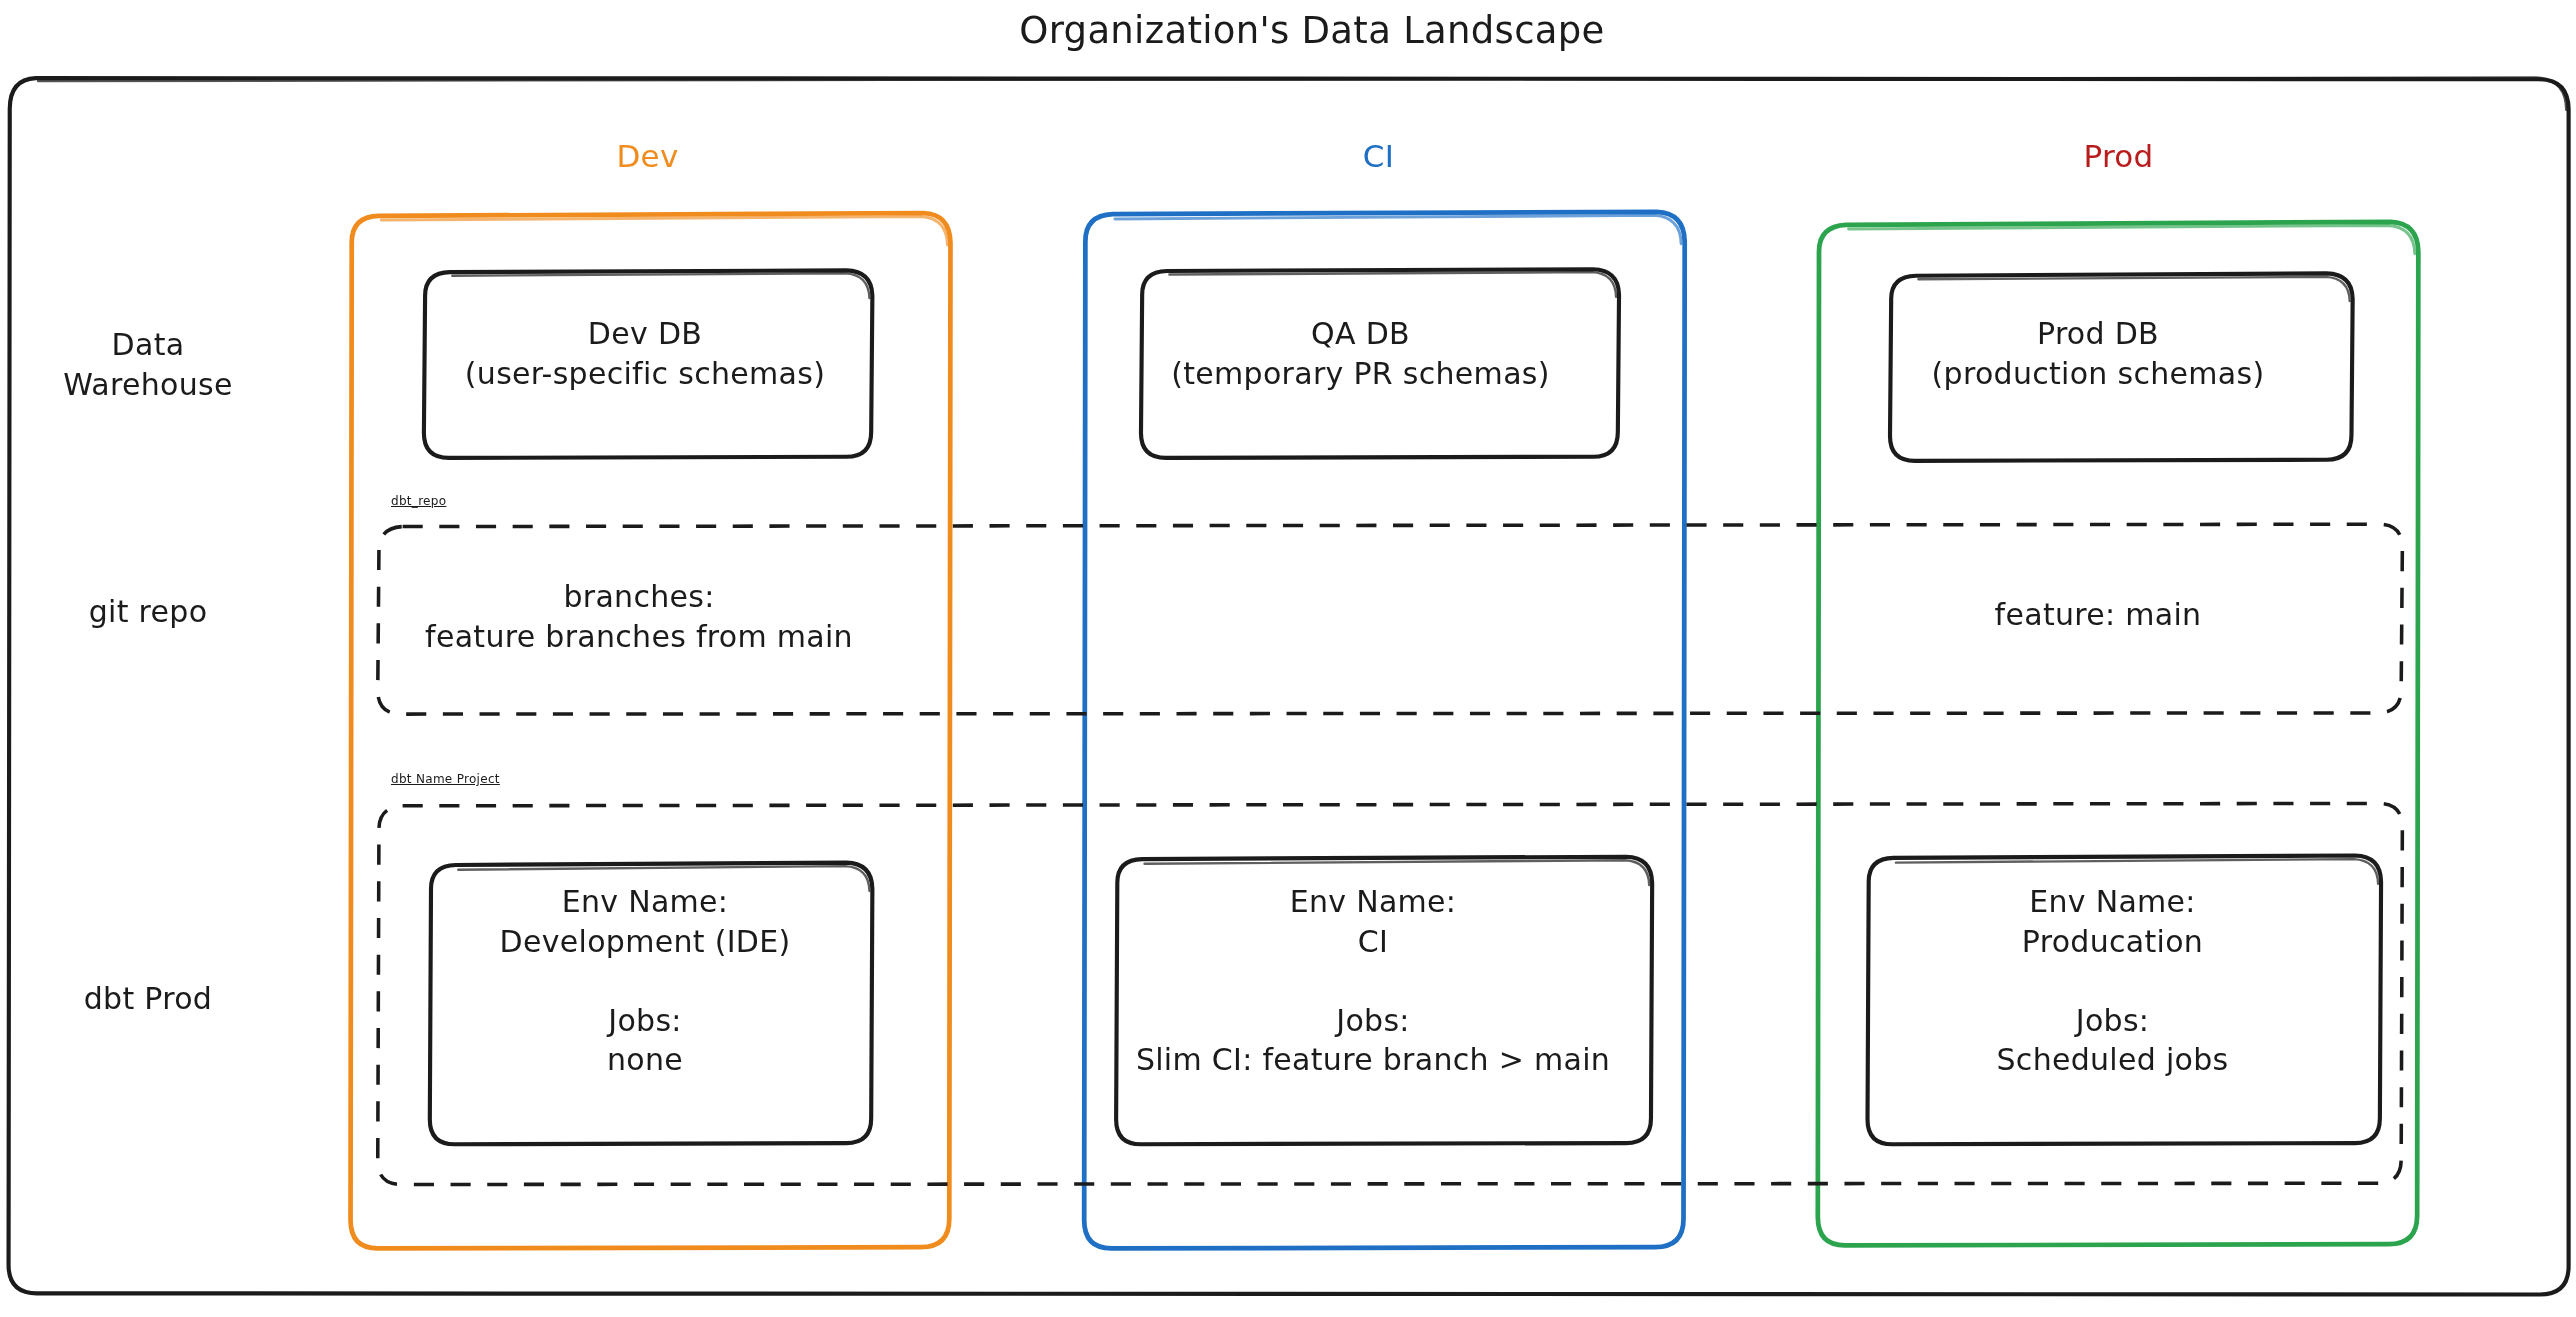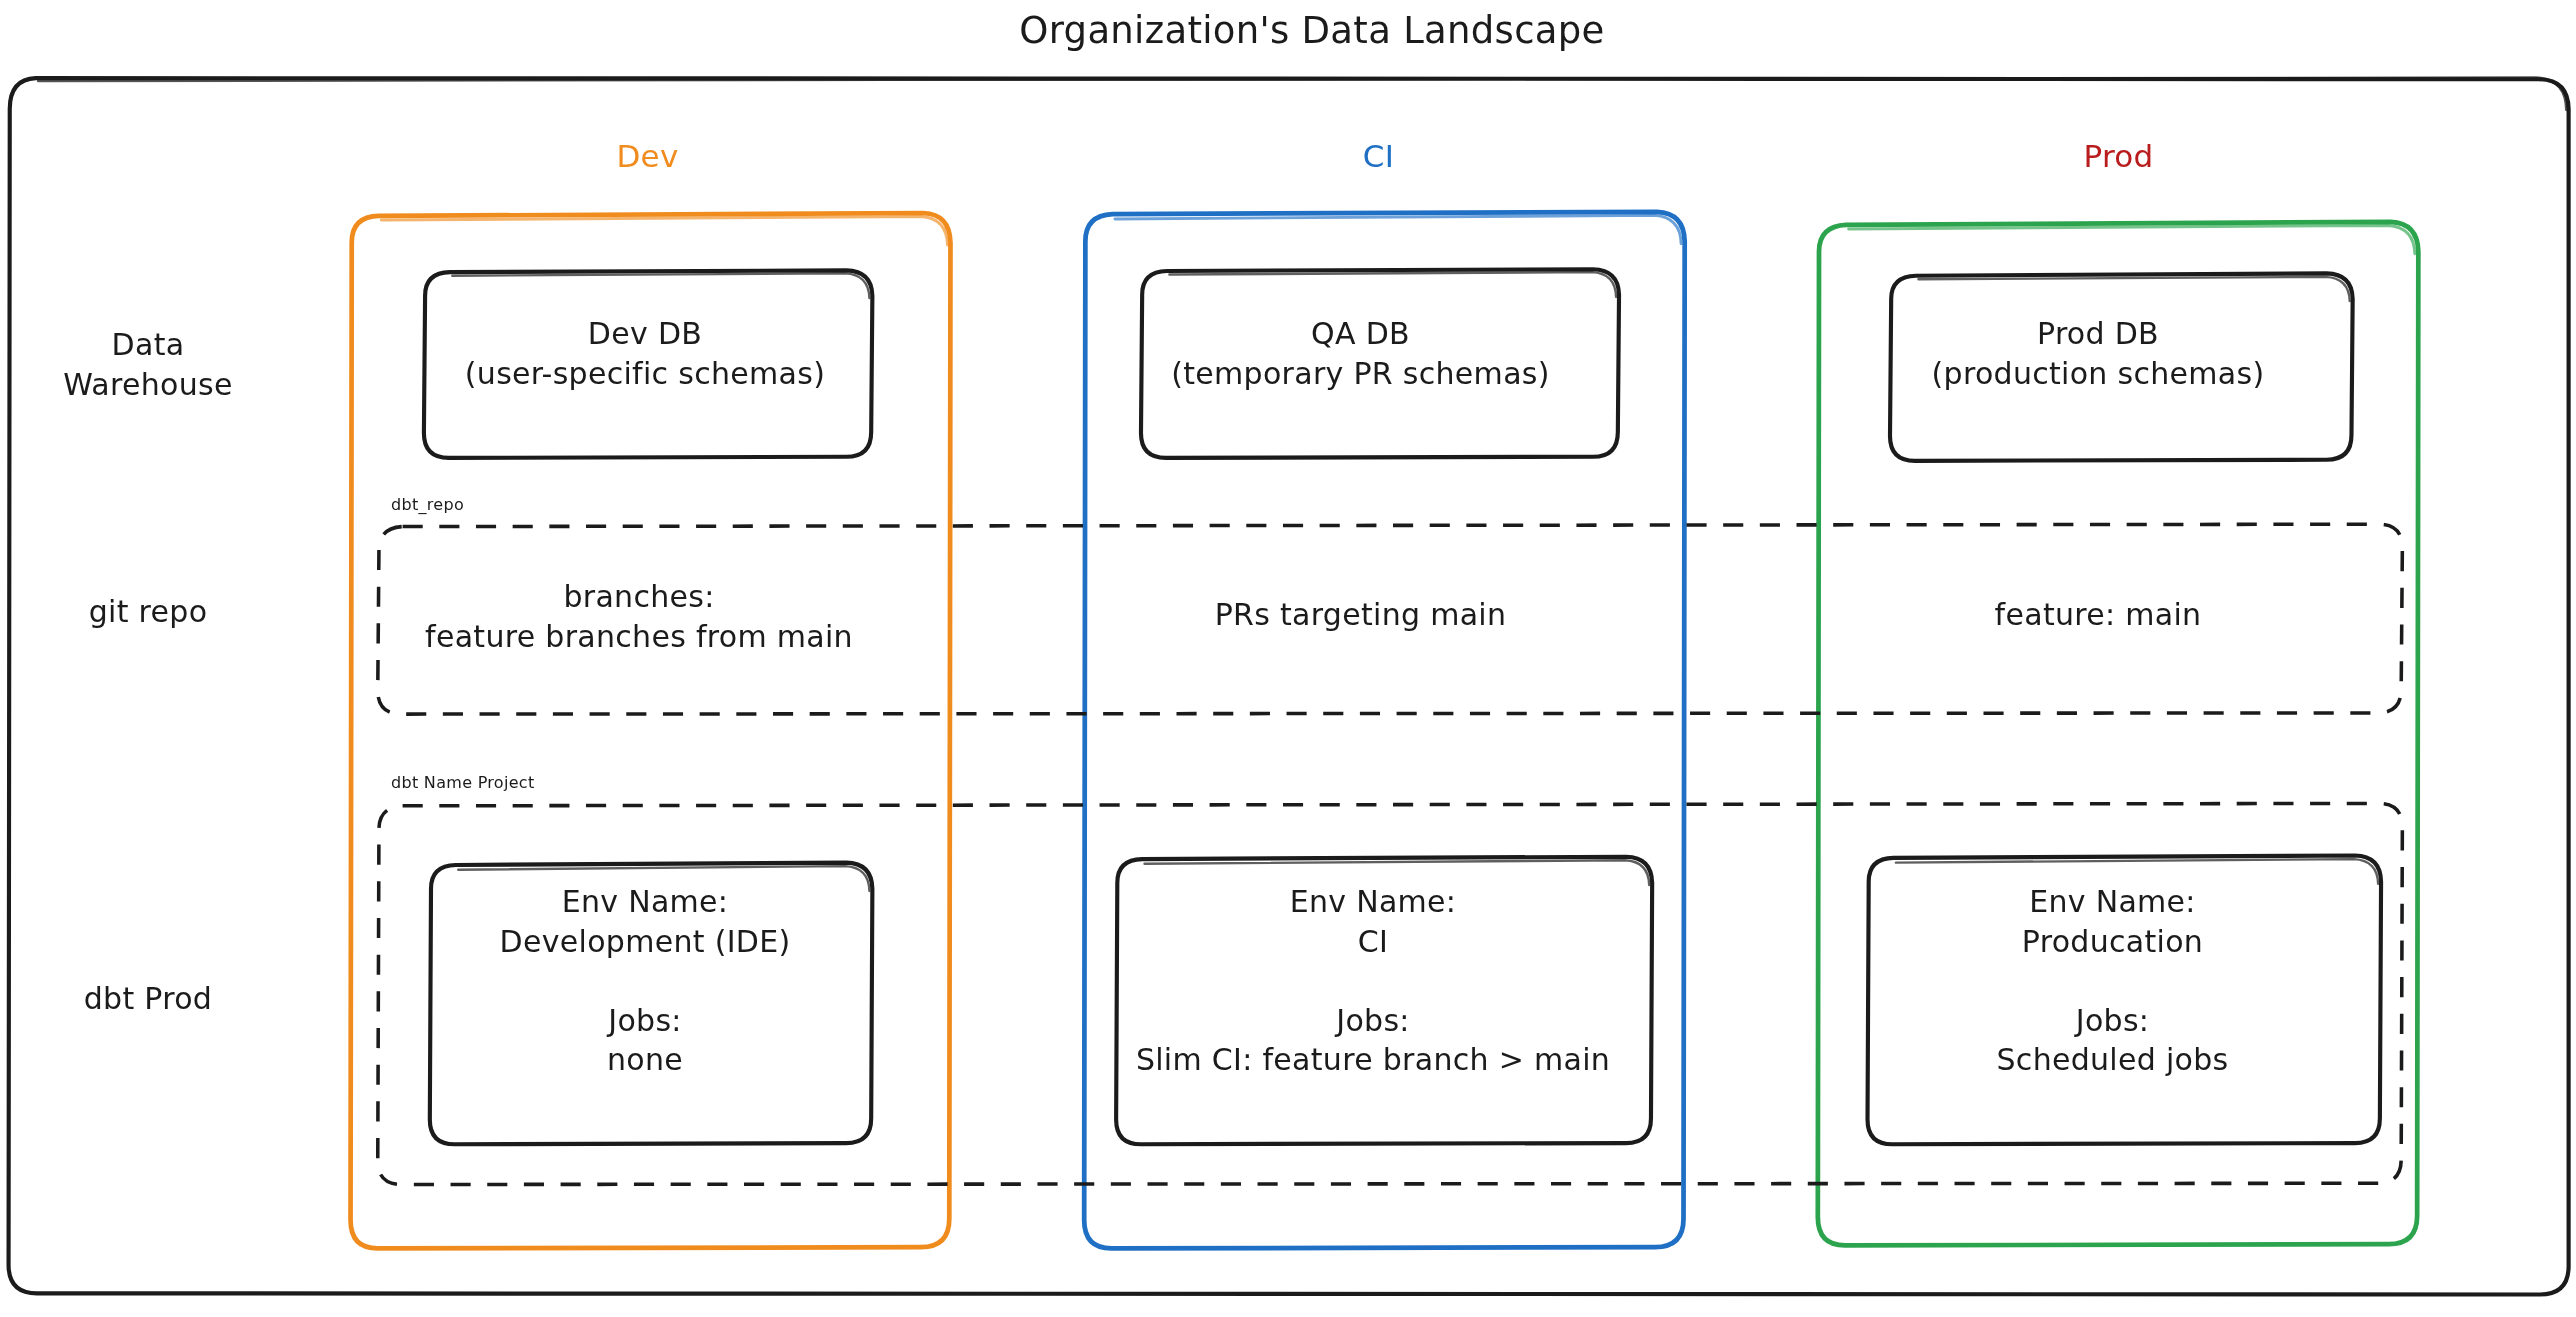--- a/index.html
+++ b/index.html
@@ -24,21 +24,21 @@
   #caption-ci  {left:1213px;color:#1f6fc4;}
   #caption-prod{left:1953px;color:#b91c1c;}
 
   
   .row-label{font-size:30px;width:260px;left:18px;color:#1b1b1b;}
   #row-label-warehouse{top:325px;}
   #row-label-git{top:592px;}
   #row-label-dbtcloud{top:979px;}
 
   
-  .group-caption{font-size:16px;text-align:left;color:#1b1b1b;}
+  .group-caption{font-size:12px;text-align:left;color:#1b1b1b;text-decoration:underline;}
   #group-caption-dbt-repo{left:391px;top:494px;width:355px;}
   #group-caption-dbt-cloud-project{left:391px;top:772px;width:414px;}
 
   
   .node-text{font-size:30px;color:#1b1b1b;}
   #node-text-dev-db   {left:414px; top:314px; width:462px;}
   #node-text-qa-db    {left:1124px;top:314px; width:473px;}
   #node-text-prod-db  {left:1864px;top:314px; width:468px;}
 
   #node-text-git-dev  {left:367px; top:577px; width:544px;}
@@ -127,21 +127,20 @@
 
   <div class="txt node-text" id="node-text-dev-db">Dev DB
 (user-specific schemas)</div>
   <div class="txt node-text" id="node-text-qa-db">QA DB
 (temporary PR schemas)</div>
   <div class="txt node-text" id="node-text-prod-db">Prod DB
 (production schemas)</div>
 
   <div class="txt node-text" id="node-text-git-dev">branches:
 feature branches from main</div>
-  <div class="txt node-text" id="node-text-git-ci">PRs targeting main</div>
   <div class="txt node-text" id="node-text-git-prod">feature: main</div>
 
   <div class="txt node-text" id="node-text-cloud-dev">Env Name:
 Development (IDE)
 
 Jobs:
 none</div>
   <div class="txt node-text" id="node-text-cloud-ci">Env Name:
 CI
 

